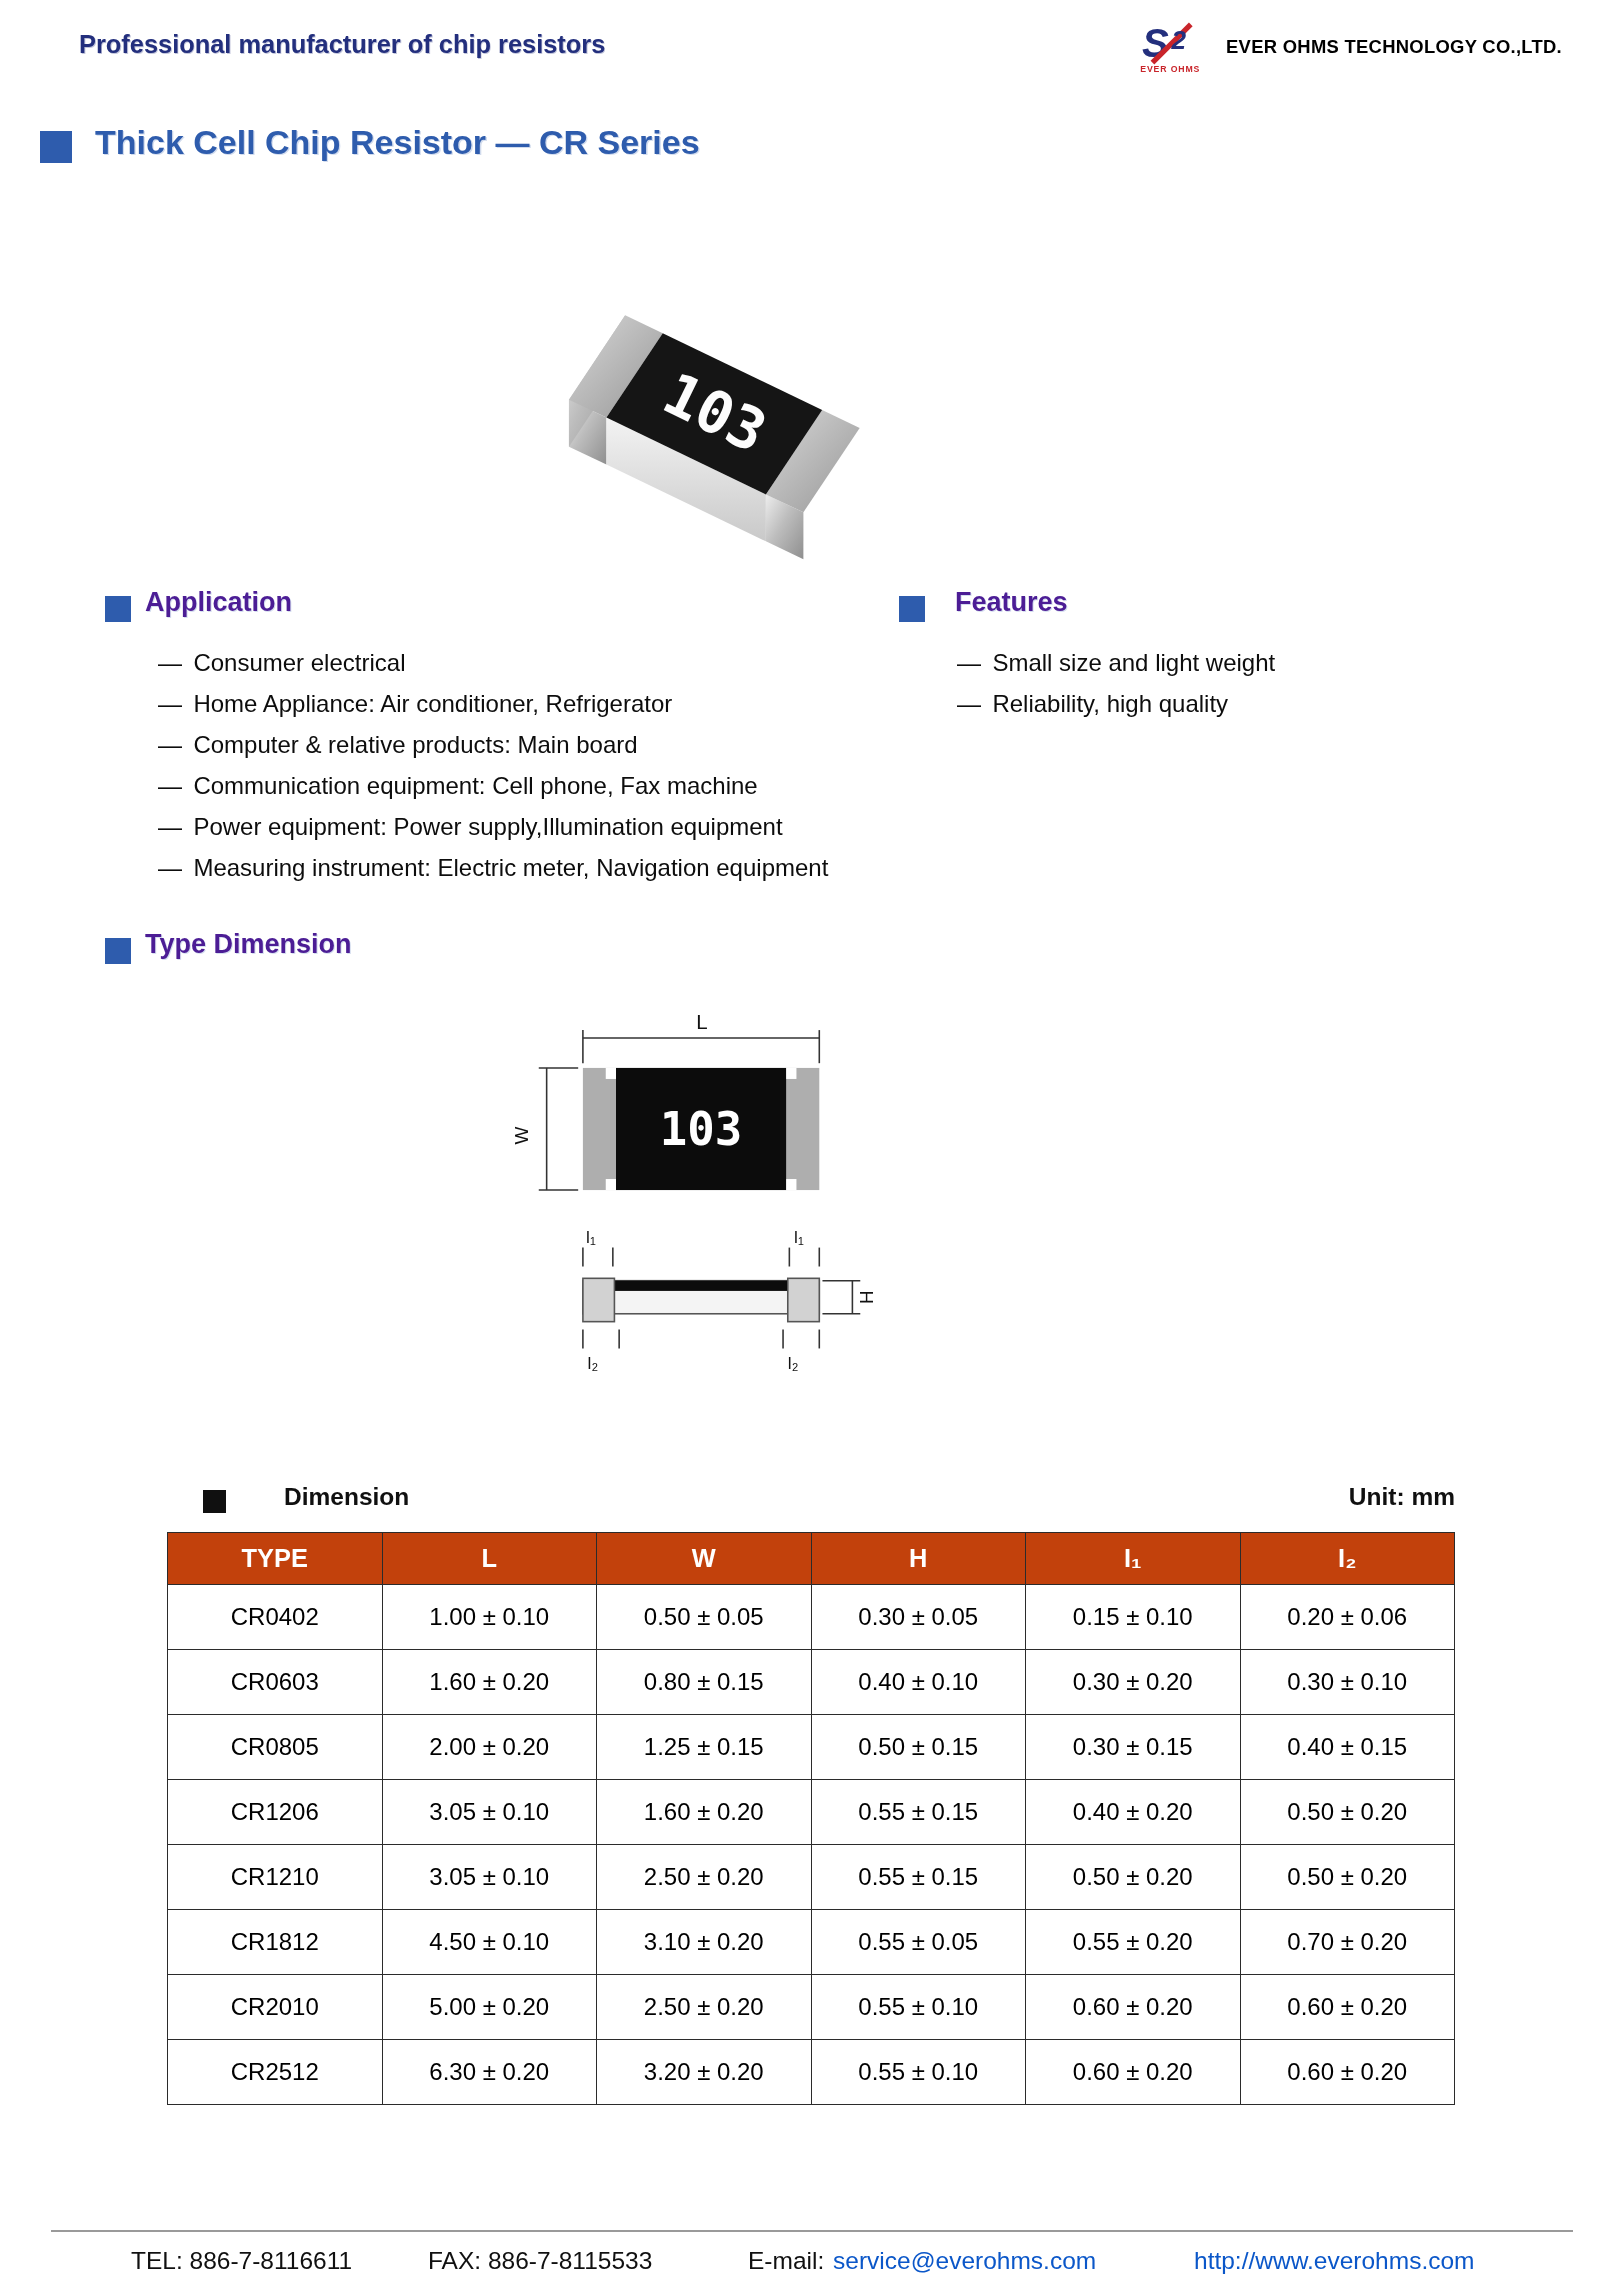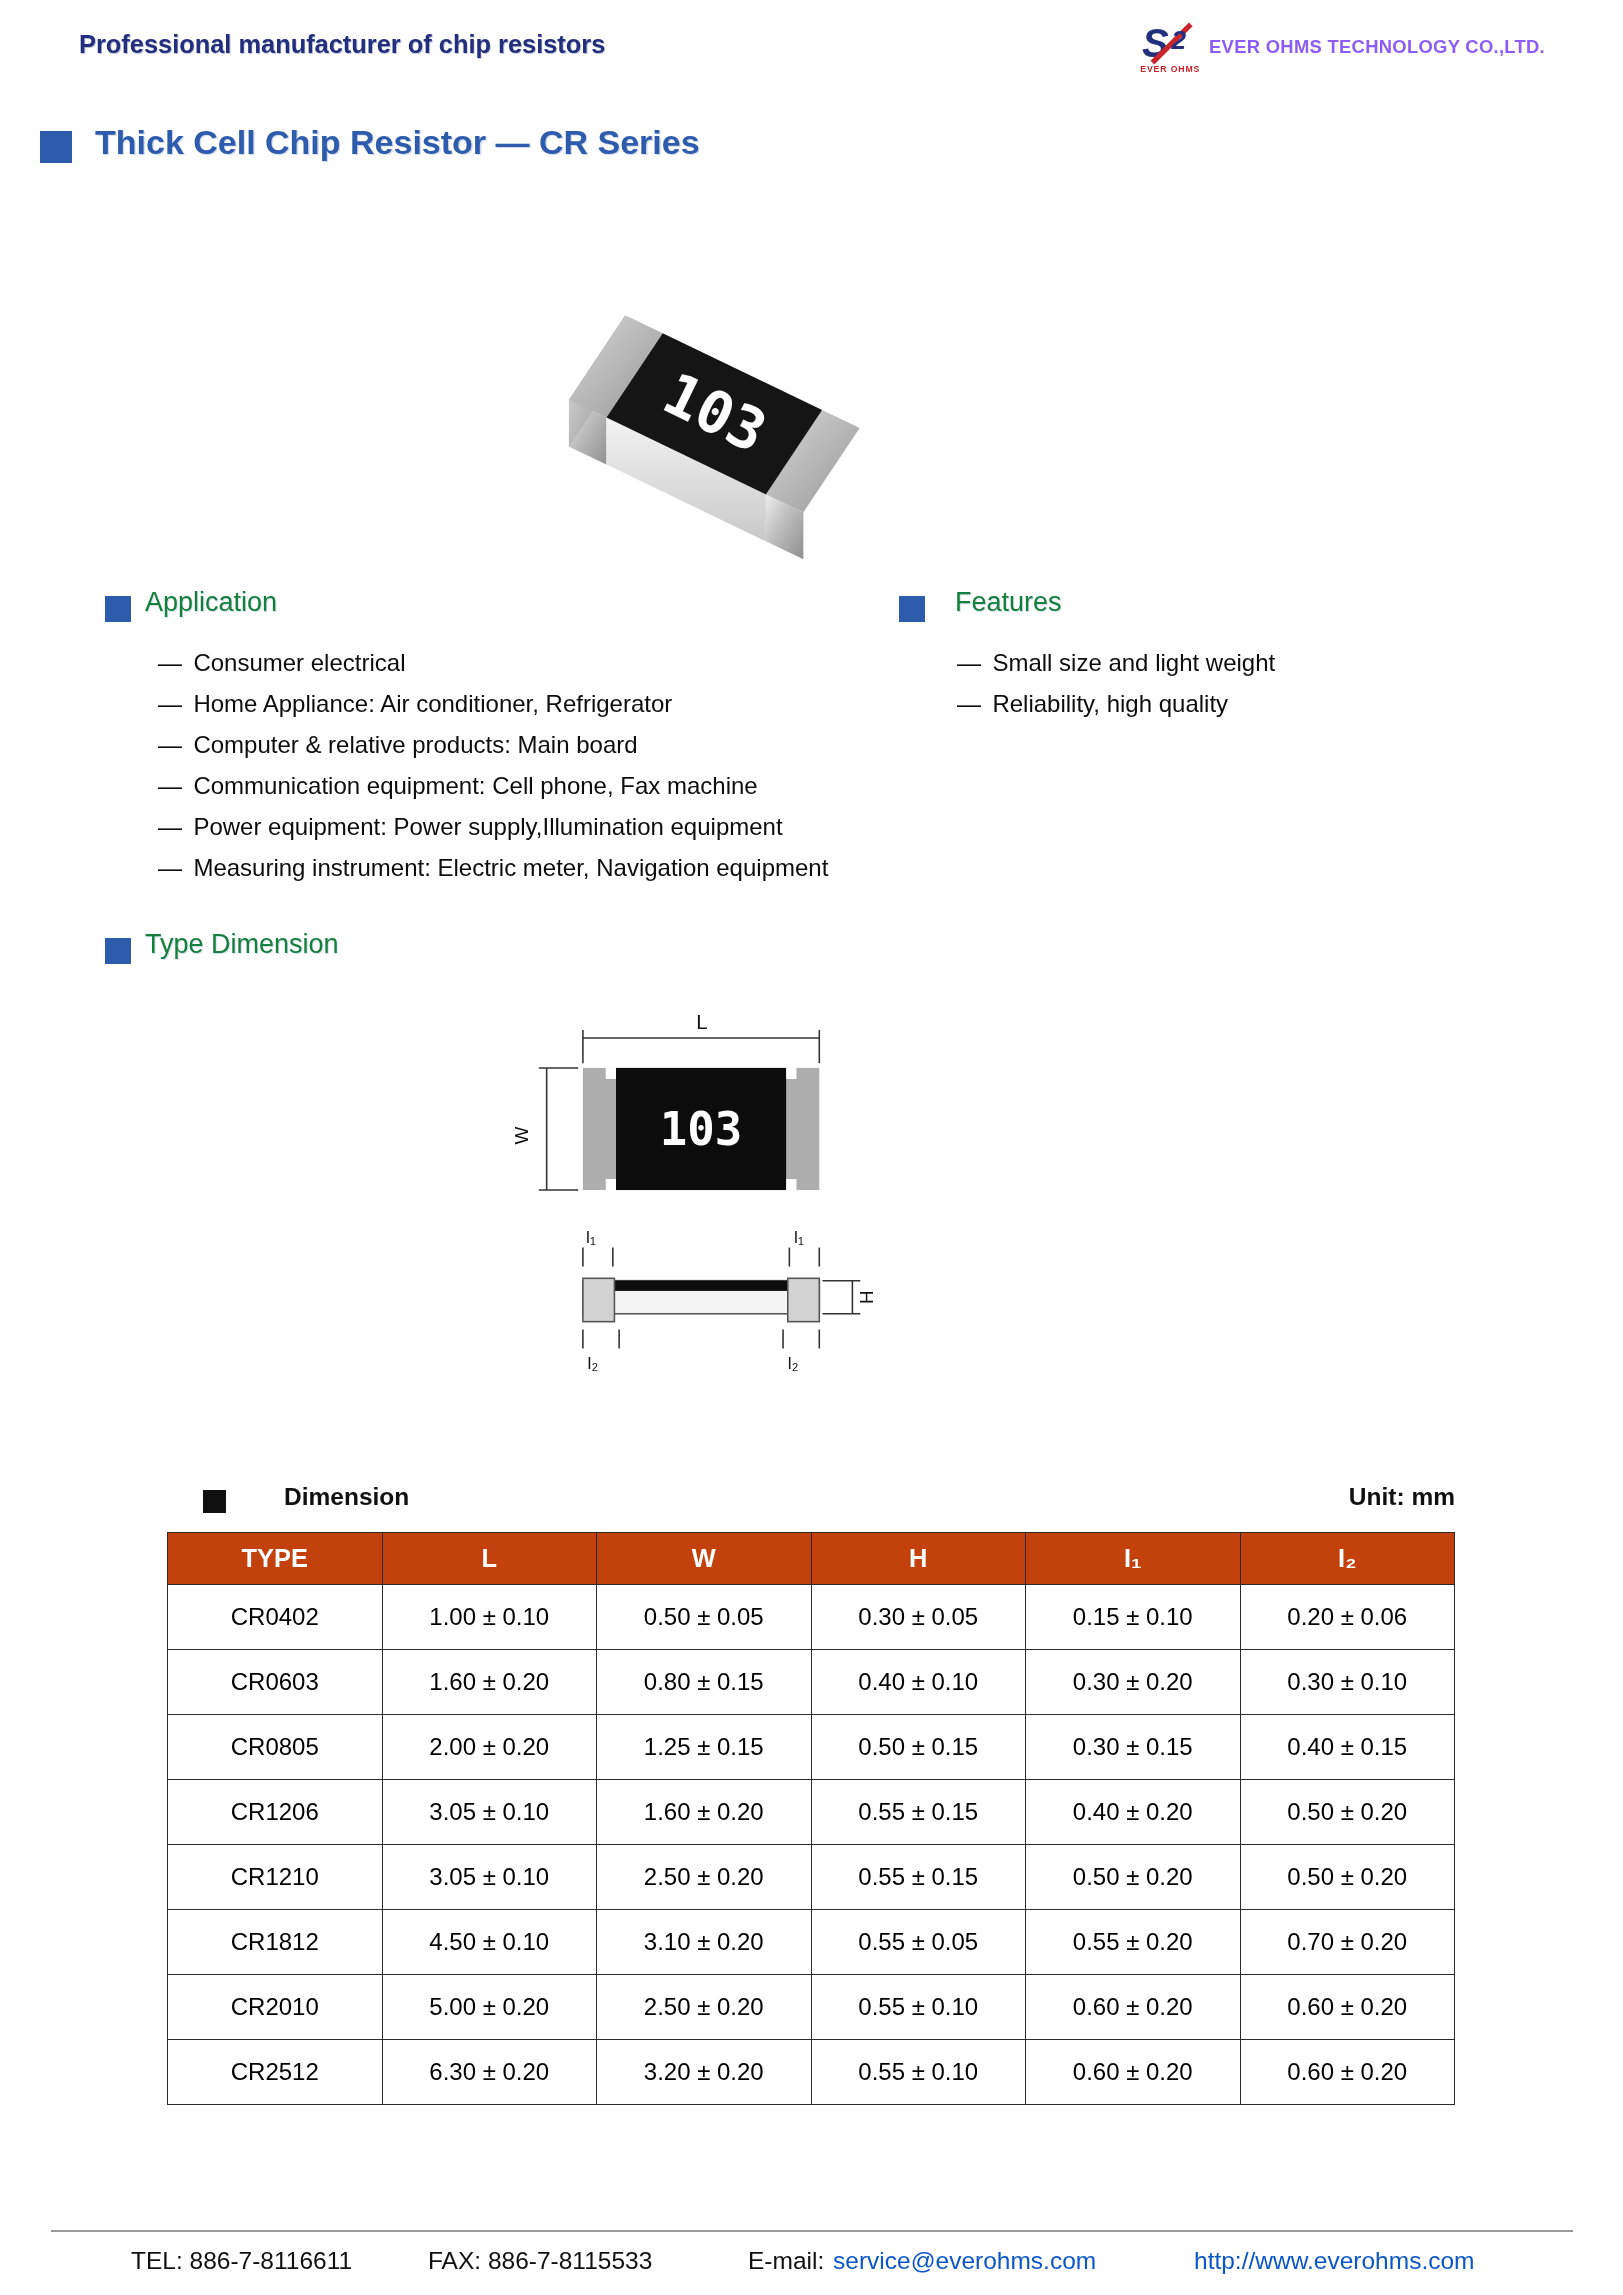--- a/index.html
+++ b/index.html
@@ -3,30 +3,30 @@
 <meta charset="utf-8">
 <style>
   html,body{margin:0;padding:0;background:#ffffff;}
   .page{position:relative;width:1623px;height:2295px;background:#ffffff;
         font-family:"Liberation Sans","DejaVu Sans",sans-serif;color:#111;overflow:hidden;border-radius:25px;}
 
   
   .tagline{position:absolute;left:79px;top:30px;font-size:25.4px;font-weight:bold;
            color:#232f7d;text-shadow:0.9px 0.9px 0 rgba(35,47,125,.28);}
   .logo-wrap{position:absolute;left:1135px;top:19px;display:flex;align-items:center;}
-  .company-name{font-size:18.4px;font-weight:bold;color:#8b5cf6;letter-spacing:0.3px;margin-left:6px;}
+  .company-name{font-size:18.4px;font-weight:bold;color:#000000;letter-spacing:0.3px;margin-left:23px;}
 
   
   .title-square{position:absolute;left:40px;top:131px;width:32px;height:32px;background:#2e5cad;}
   .page-title{position:absolute;left:95px;top:123px;font-size:34px;font-weight:bold;
               color:#2e5cad;text-shadow:1.3px 1.3px 0 rgba(46,92,173,.22);}
 
   
   .sec-square{position:absolute;width:26px;height:26px;background:#2e5cad;}
-  .sec-heading{position:absolute;font-size:27px;font-weight:normal;color:#15803d;
+  .sec-heading{position:absolute;font-size:27px;font-weight:bold;color:#4c1d95;
                text-shadow:0.9px 0.9px 0 rgba(46,92,173,.2);}
 
   
   .bullet-list{position:absolute;font-size:24px;color:#0d0d0d;}
   .bullet-item{display:flex;align-items:center;height:41px;white-space:nowrap;}
   .bullet-item .dash{margin-right:11.4px;}
 
   
   .chip-photo{position:absolute;left:522px;top:245px;}
   .dim-diagram{position:absolute;left:488px;top:997px;}

